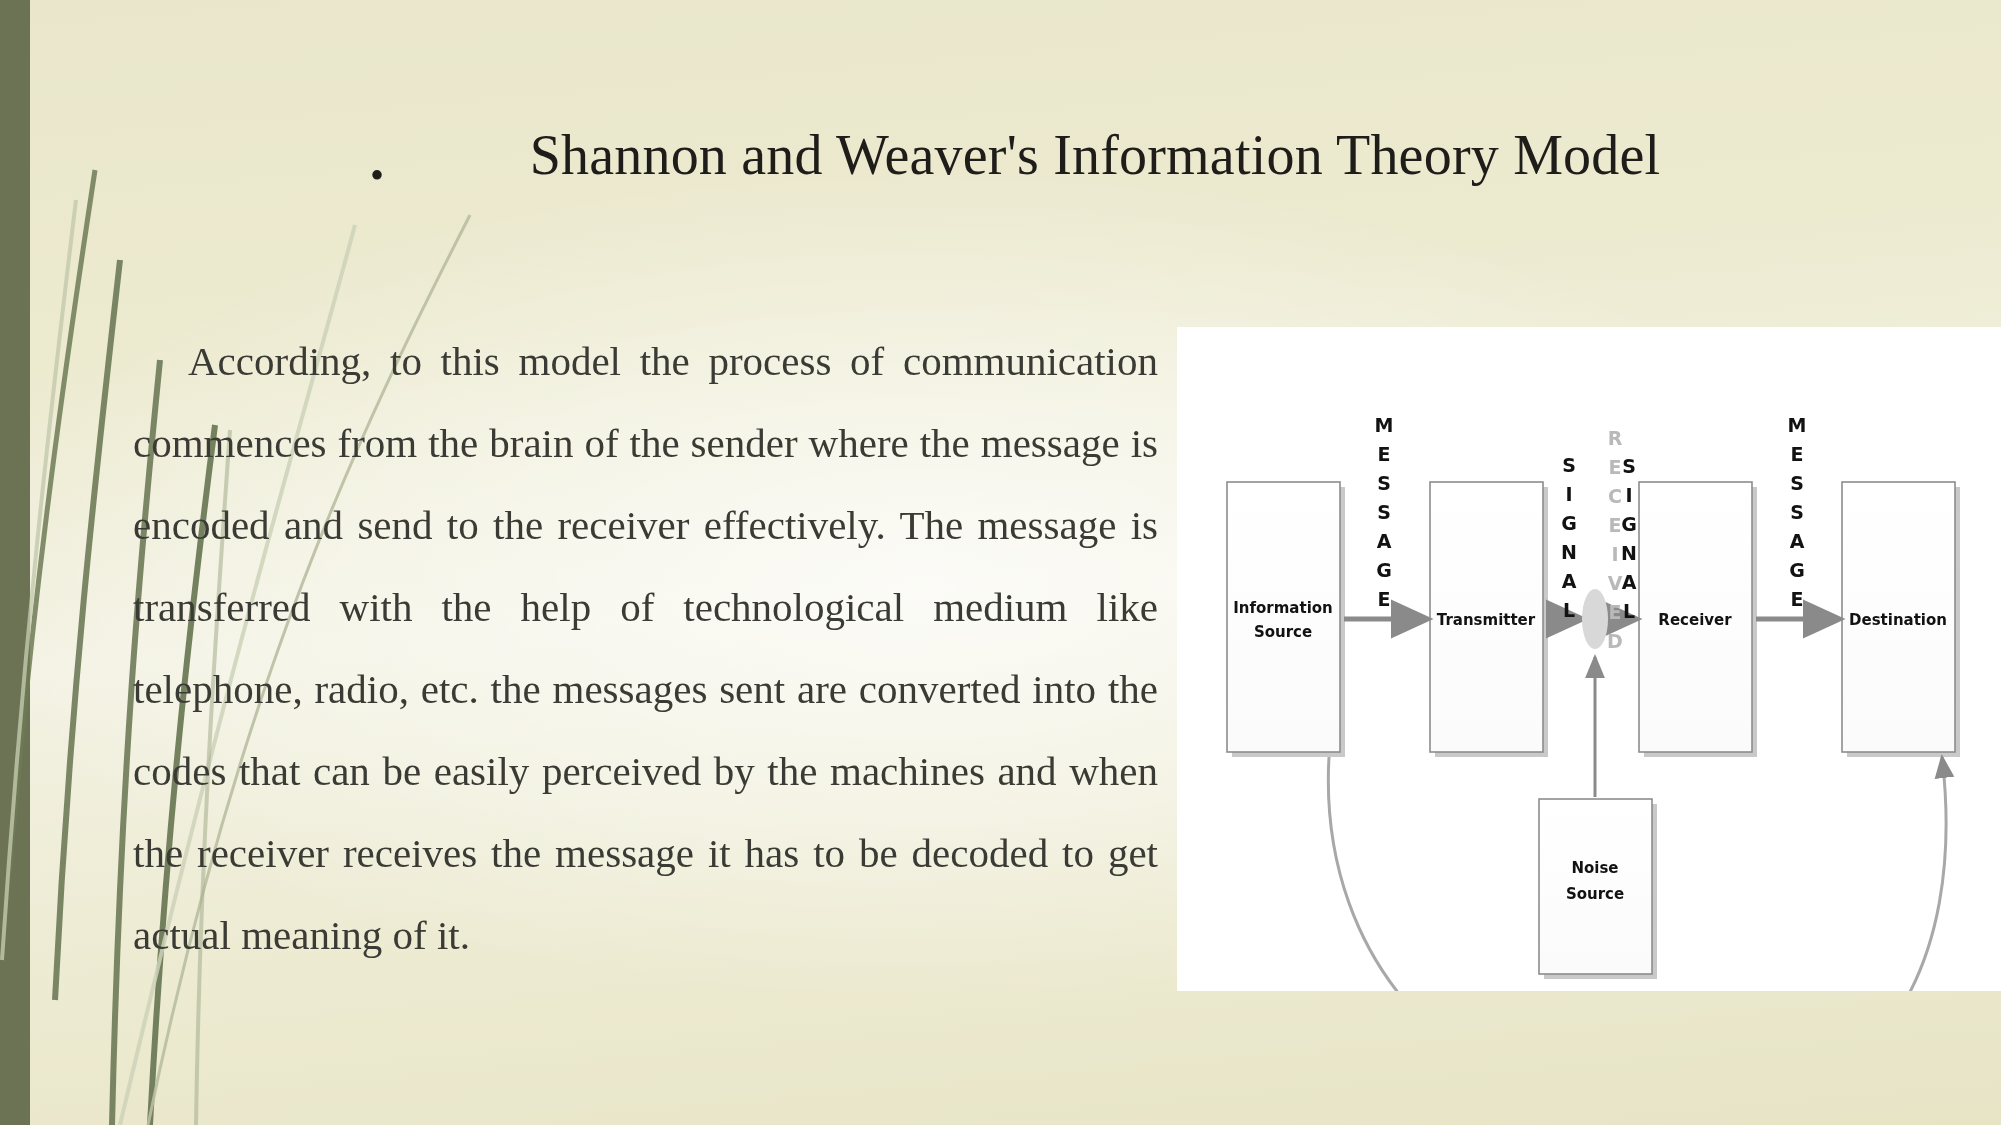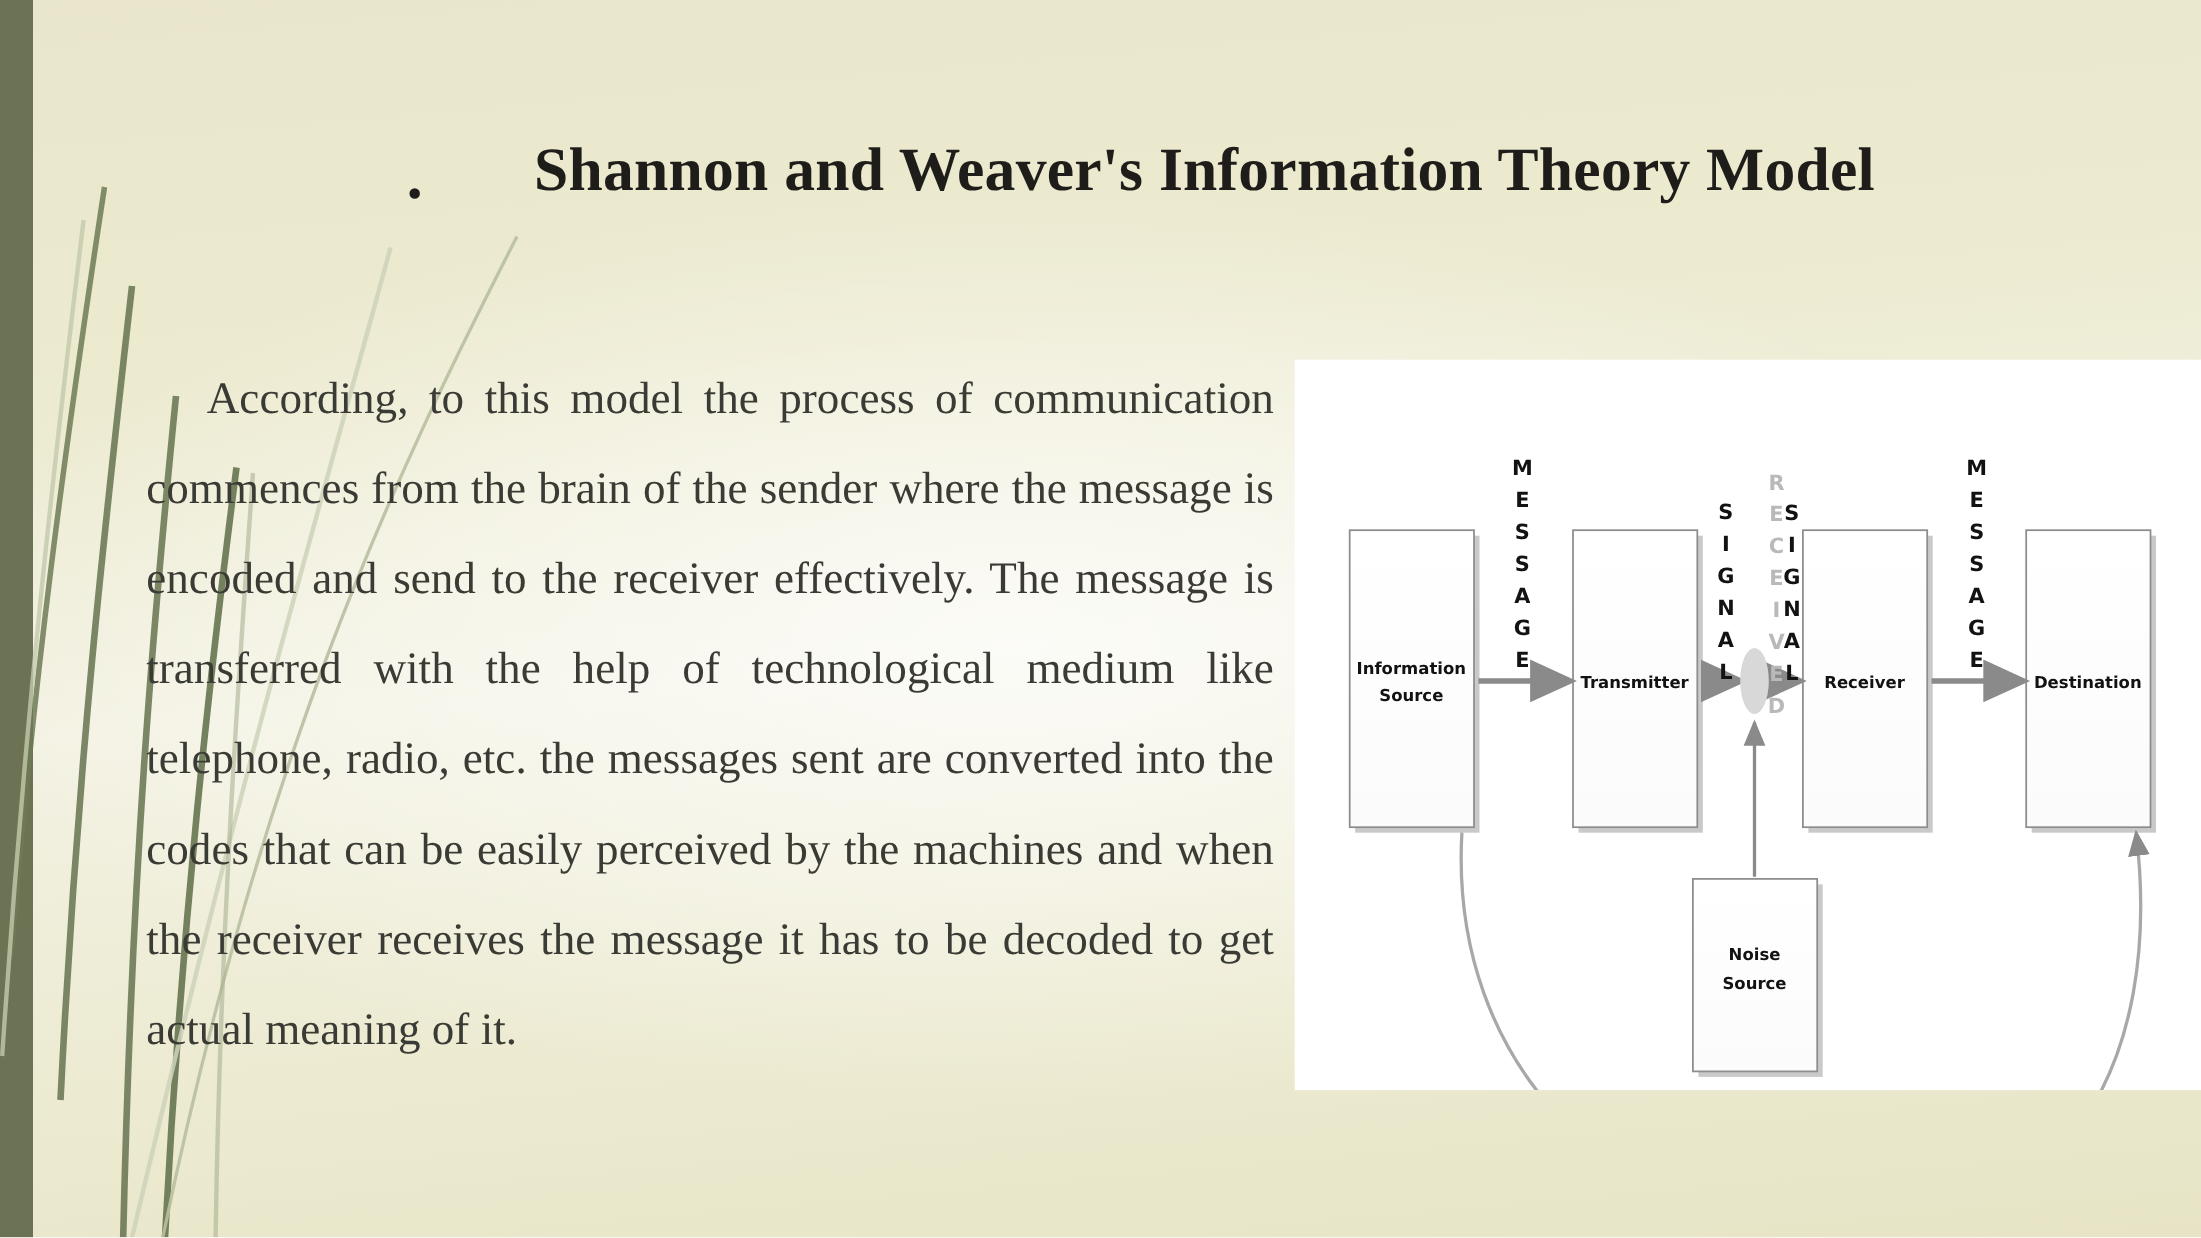--- a/index.html
+++ b/index.html
@@ -57,21 +57,21 @@
   #title-bullet {
     position: absolute;
     left: -60px;
     top: 32px;
     font-size: 40px;
     line-height: 1;
     color: #1f1d1a;
   }
   #title-text {
     font-family: "Liberation Serif", serif;
-    font-weight: bold;
+    font-weight: normal;
     font-size: 56px;
     line-height: 1.12;
     color: #1f1d1a;
     letter-spacing: 0.2px;
   }
 
   
   #body-text {
     position: absolute;
     left: 133px;

